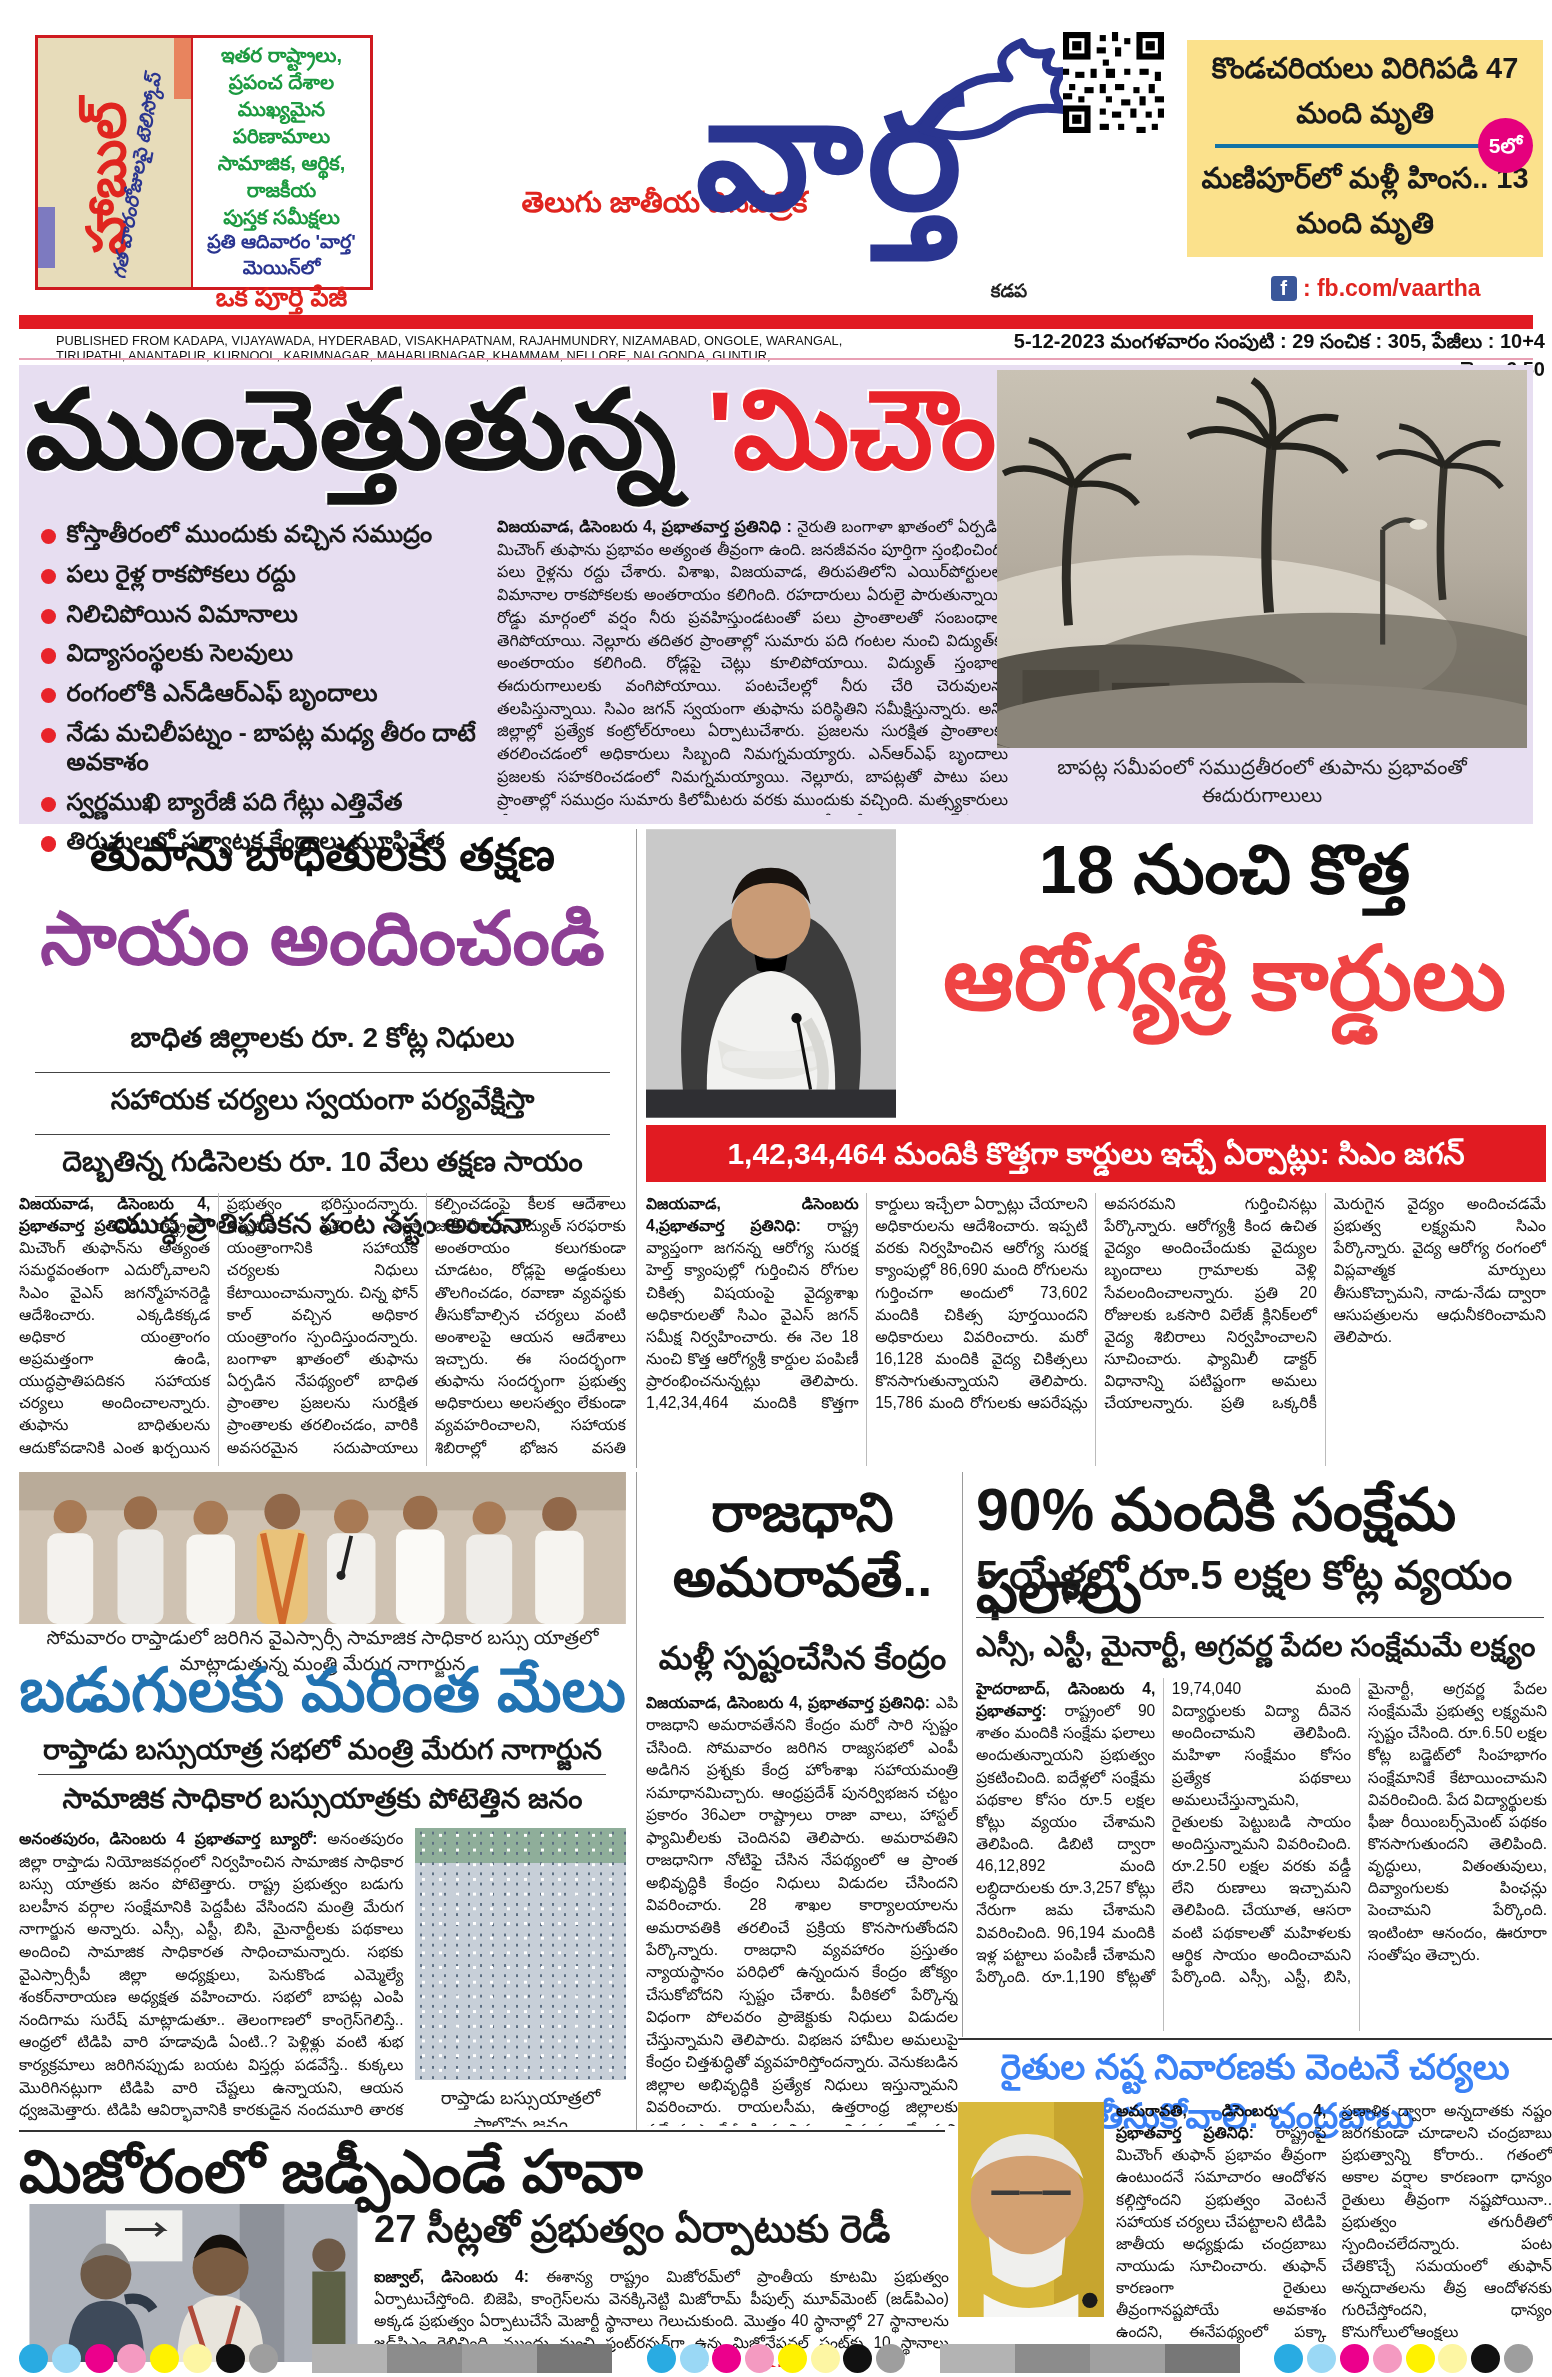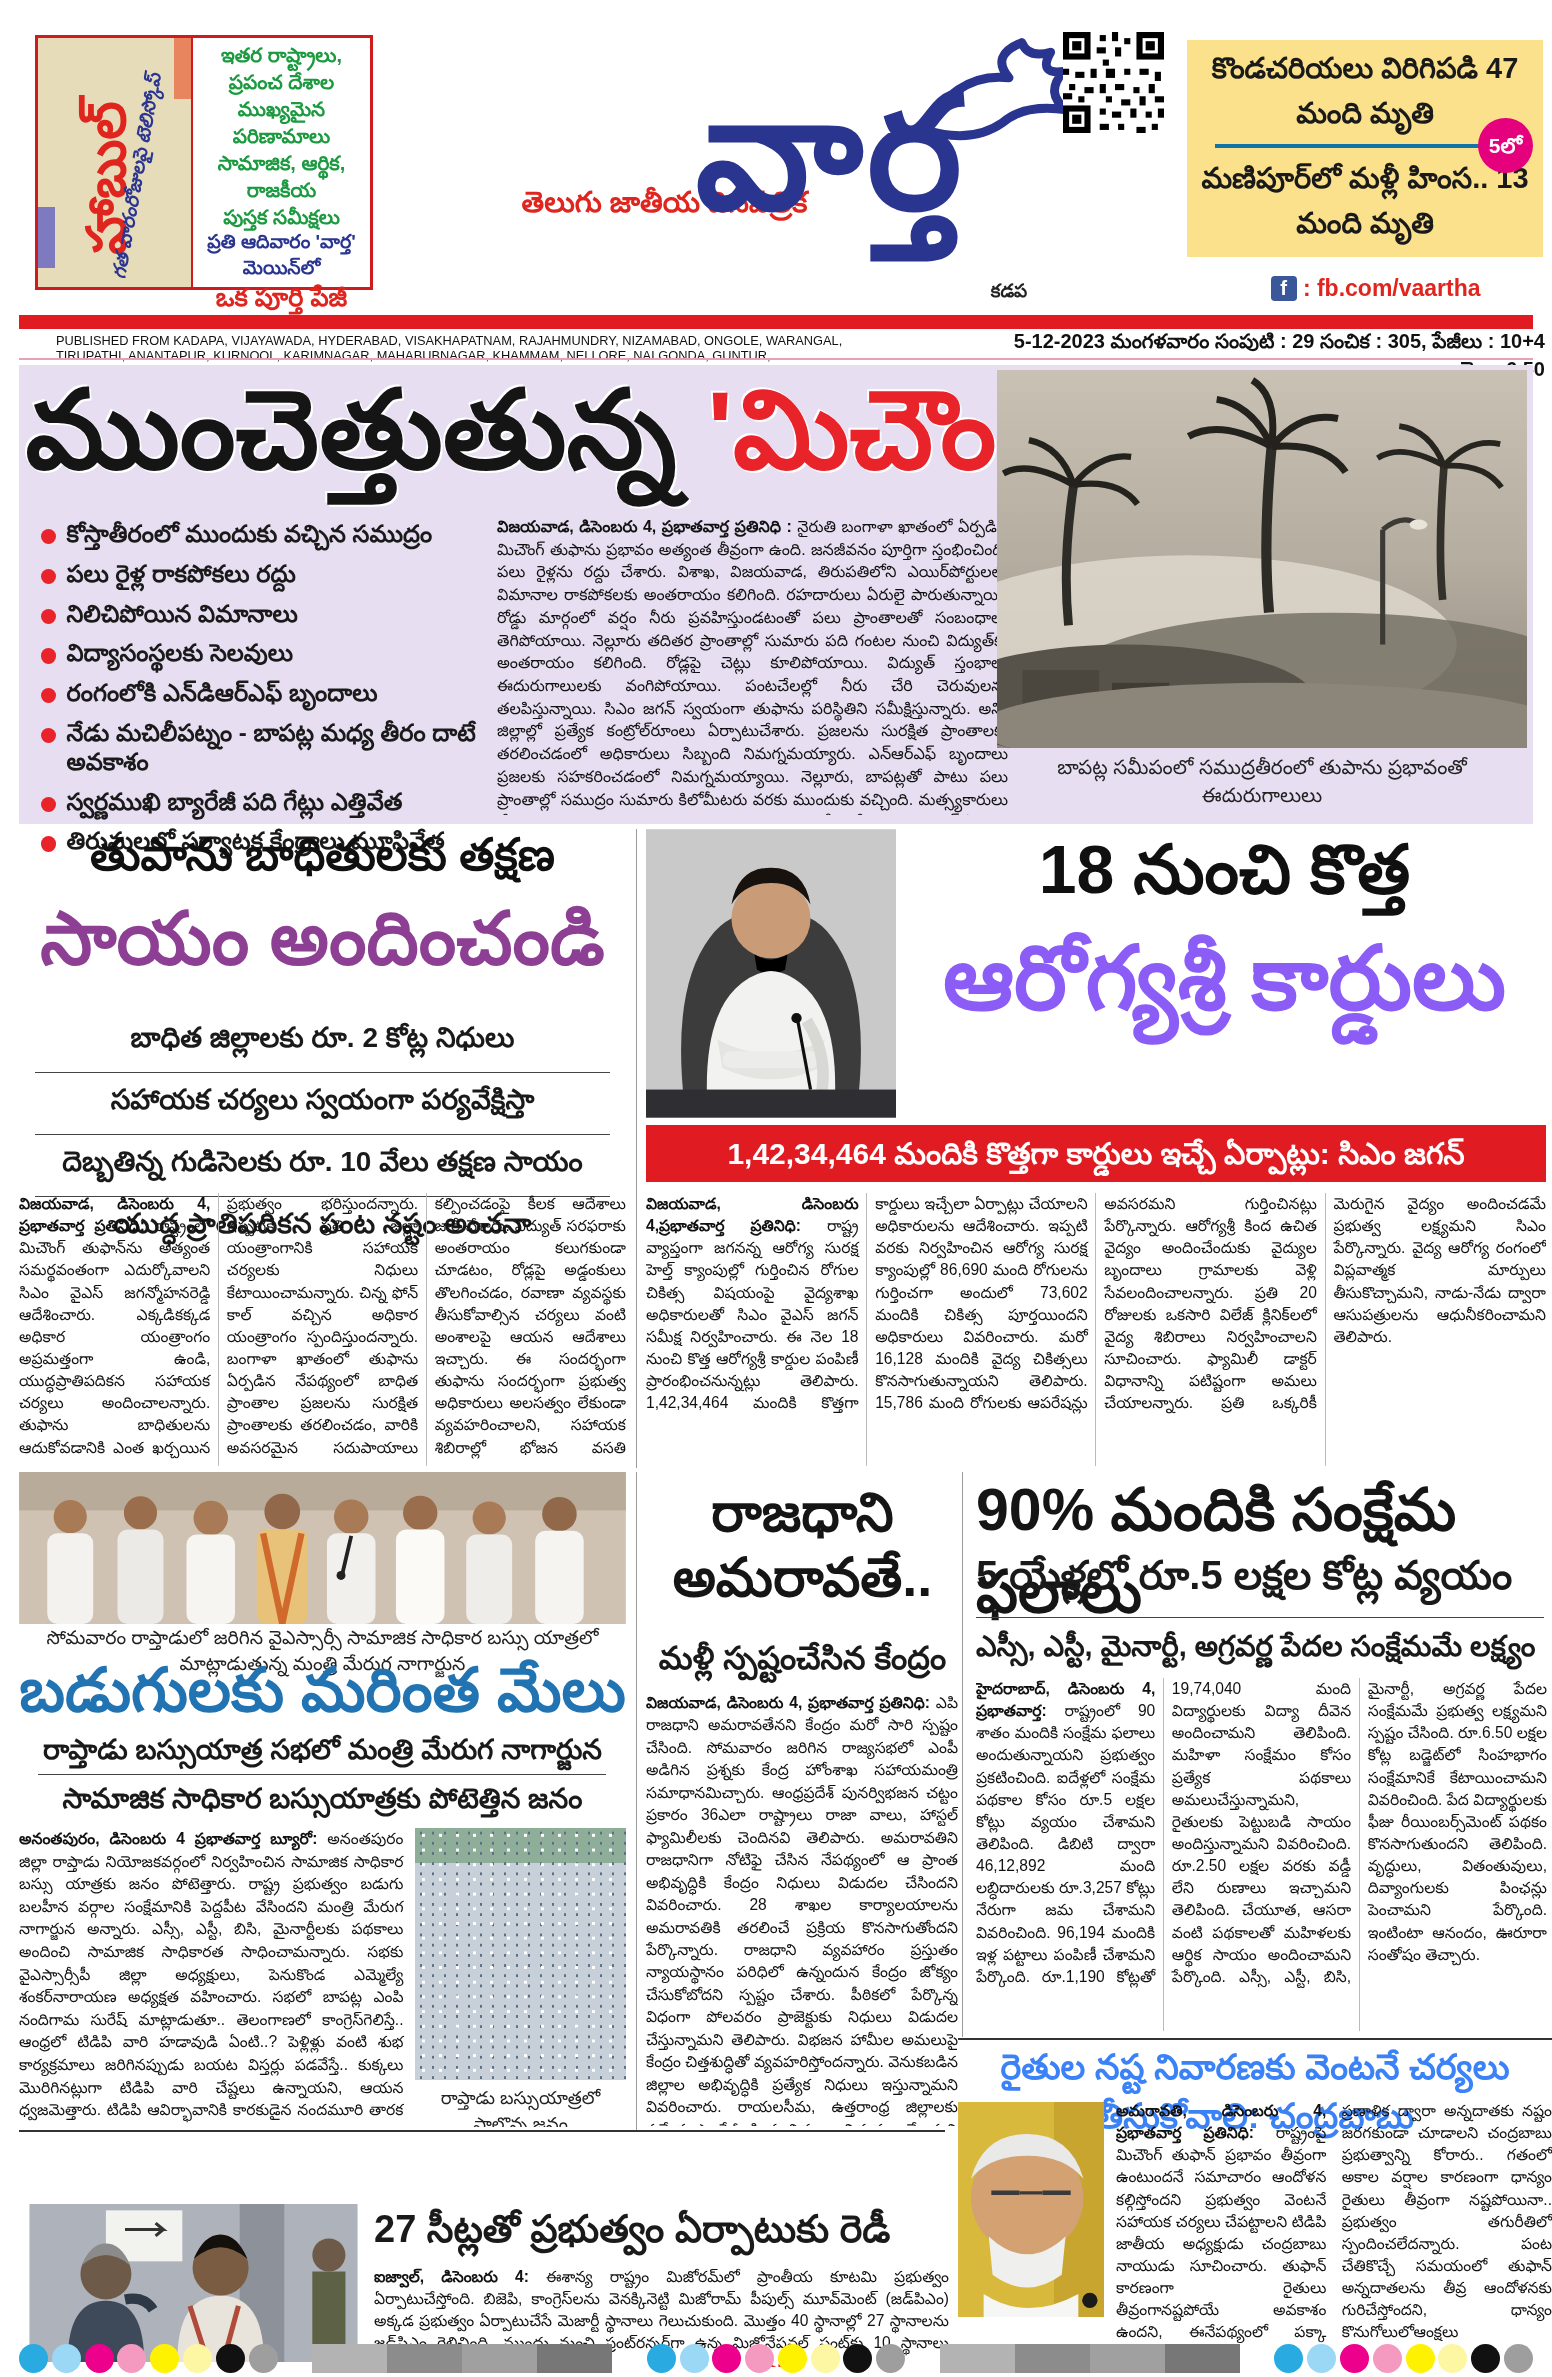--- a/index.html
+++ b/index.html
@@ -69,21 +69,21 @@
   .s2l-sub{font-size:28px;font-weight:600;text-align:center;padding:11px 0;color:#1a1a1a;}
   .s2l-sub + .s2l-sub{border-top:1.9px solid #444;}
 
   .vdiv1{left:636px;top:829px;width:1.3px;height:639px;background:#9a9a9a;}
   .vdiv2{left:636px;top:1472px;width:1.3px;height:658px;background:#9a9a9a;}
   .vdiv3{left:962px;top:1472px;width:1.3px;height:565px;background:#9a9a9a;}
 
   
   .jagan{left:646px;top:829px;width:250px;height:289px;overflow:hidden;}
   .s2r-black{left:902px;top:830px;width:645px;font-size:68px;font-weight:bold;text-align:center;color:#101010;}
-  .s2r-blue{left:902px;top:927px;width:645px;font-size:89px;font-weight:bold;text-align:center;color:#8b5cf6;}
+  .s2r-blue{left:902px;top:927px;width:645px;font-size:89px;font-weight:bold;text-align:center;color:#ef4444;}
   .redstrip{left:646px;top:1125px;width:900px;height:57px;background:#e11b22;color:#fff;font-size:30px;
             font-weight:bold;text-align:center;line-height:57px;}
 
   
   .bandL{left:19px;top:1193px;width:607px;height:273px;column-count:3;column-gap:16.6px;column-rule:0.6px solid #bbb;
          font-size:15.6px;line-height:1.42;overflow:hidden;}
   .bandR{left:646px;top:1193px;width:900px;height:273px;column-count:4;column-gap:16.6px;column-rule:0.6px solid #bbb;
          font-size:15.6px;line-height:1.42;overflow:hidden;}
 
   
@@ -418,20 +418,21 @@
       <path d="M96 142 h36" stroke="#3a3a3a" stroke-width="5"></path>
       <path d="M40 300 q68 44 148 0 l0 36 -148 0 Z" fill="#f6f6f4"></path>
       <circle cx="206" cy="310" r="12" fill="#1a1a1a"></circle>
     </svg>
   </div>
   <div class="abs cb-body just">
     <span class="dateline">అమరావతి, డిసెంబరు 4, ప్రభాతవార్త ప్రతినిధి: </span><span>రాష్ట్రంపై మిచౌంగ్ తుఫాన్ ప్రభావం తీవ్రంగా ఉంటుందనే సమాచారం ఆందోళన కల్గిస్తోందని ప్రభుత్వం వెంటనే సహాయక చర్యలు చేపట్టాలని టిడిపి జాతీయ అధ్యక్షుడు చంద్రబాబు నాయుడు సూచించారు. తుఫాన్ కారణంగా రైతులు తీవ్రంగానష్టపోయే అవకాశం ఉందని, ఈనేపథ్యంలో పక్కా ప్రణాళిక ద్వారా అన్నదాతకు నష్టం జరగకుండా చూడాలని చంద్రబాబు ప్రభుత్వాన్ని కోరారు.. గతంలో అకాల వర్షాల కారణంగా ధాన్యం రైతులు తీవ్రంగా నష్టపోయినా.. ప్రభుత్వం తగురీతిలో స్పందించలేదన్నారు. పంట చేతికొచ్చే సమయంలో తుఫాన్ అన్నదాతలను తీవ్ర ఆందోళనకు గురిచేస్తోందని, ధాన్యం కొనుగోలులోఆంక్షలు తొలగించాలన్నారు. తుఫాన్ బాధిత ప్రజల కోసం షెల్టర్లు, అవసరమైన ఆహారం అందించేందుకు తక్షణమే చర్యలు తీసుకోవాలని చంద్రబాబు కోరారు.. టిడిపి కార్యకర్తలు, నేతలు తుఫాన్ బాధితులకు అండగా నిలవాలని చంద్రబాబు నాయుడు పిలుపునిచ్చారు. పలు జిల్లాలపై తుఫాన్ ప్రభావం తీవ్రంగాఉండే అవకాశం ఉందన్నారు. </span>
   </div>
 
   <div class="abs hrule-miz"></div>
+  <div class="abs miz-head">మిజోరంలో జడ్పీఎండే హవా</div>
   <div class="abs miz-photo">
     <svg width="329" height="158" viewBox="0 0 515 248">
       <rect width="515" height="248" fill="#aeb2ba"></rect>
       <rect x="330" y="0" width="70" height="248" fill="#8d9199"></rect>
       <rect x="120" y="10" width="120" height="80" fill="#f2f2ef"></rect>
       <path d="M150 40 h60 l-12 -10 m12 10 l-12 10" stroke="#333" stroke-width="5" fill="none"></path>
       <circle cx="120" cy="110" r="40" fill="#6e5a48"></circle>
       <path d="M82 96 q14 -34 38 -34 q24 0 38 34 q-20 -16 -38 -16 q-18 0 -38 16" fill="#8b8b8b"></path>
       <path d="M60 248 q0 -96 60 -96 q60 0 60 96 Z" fill="#3e4a5a"></path>
       <path d="M150 150 q30 -6 44 16" stroke="#2e3947" stroke-width="16" fill="none"></path>

